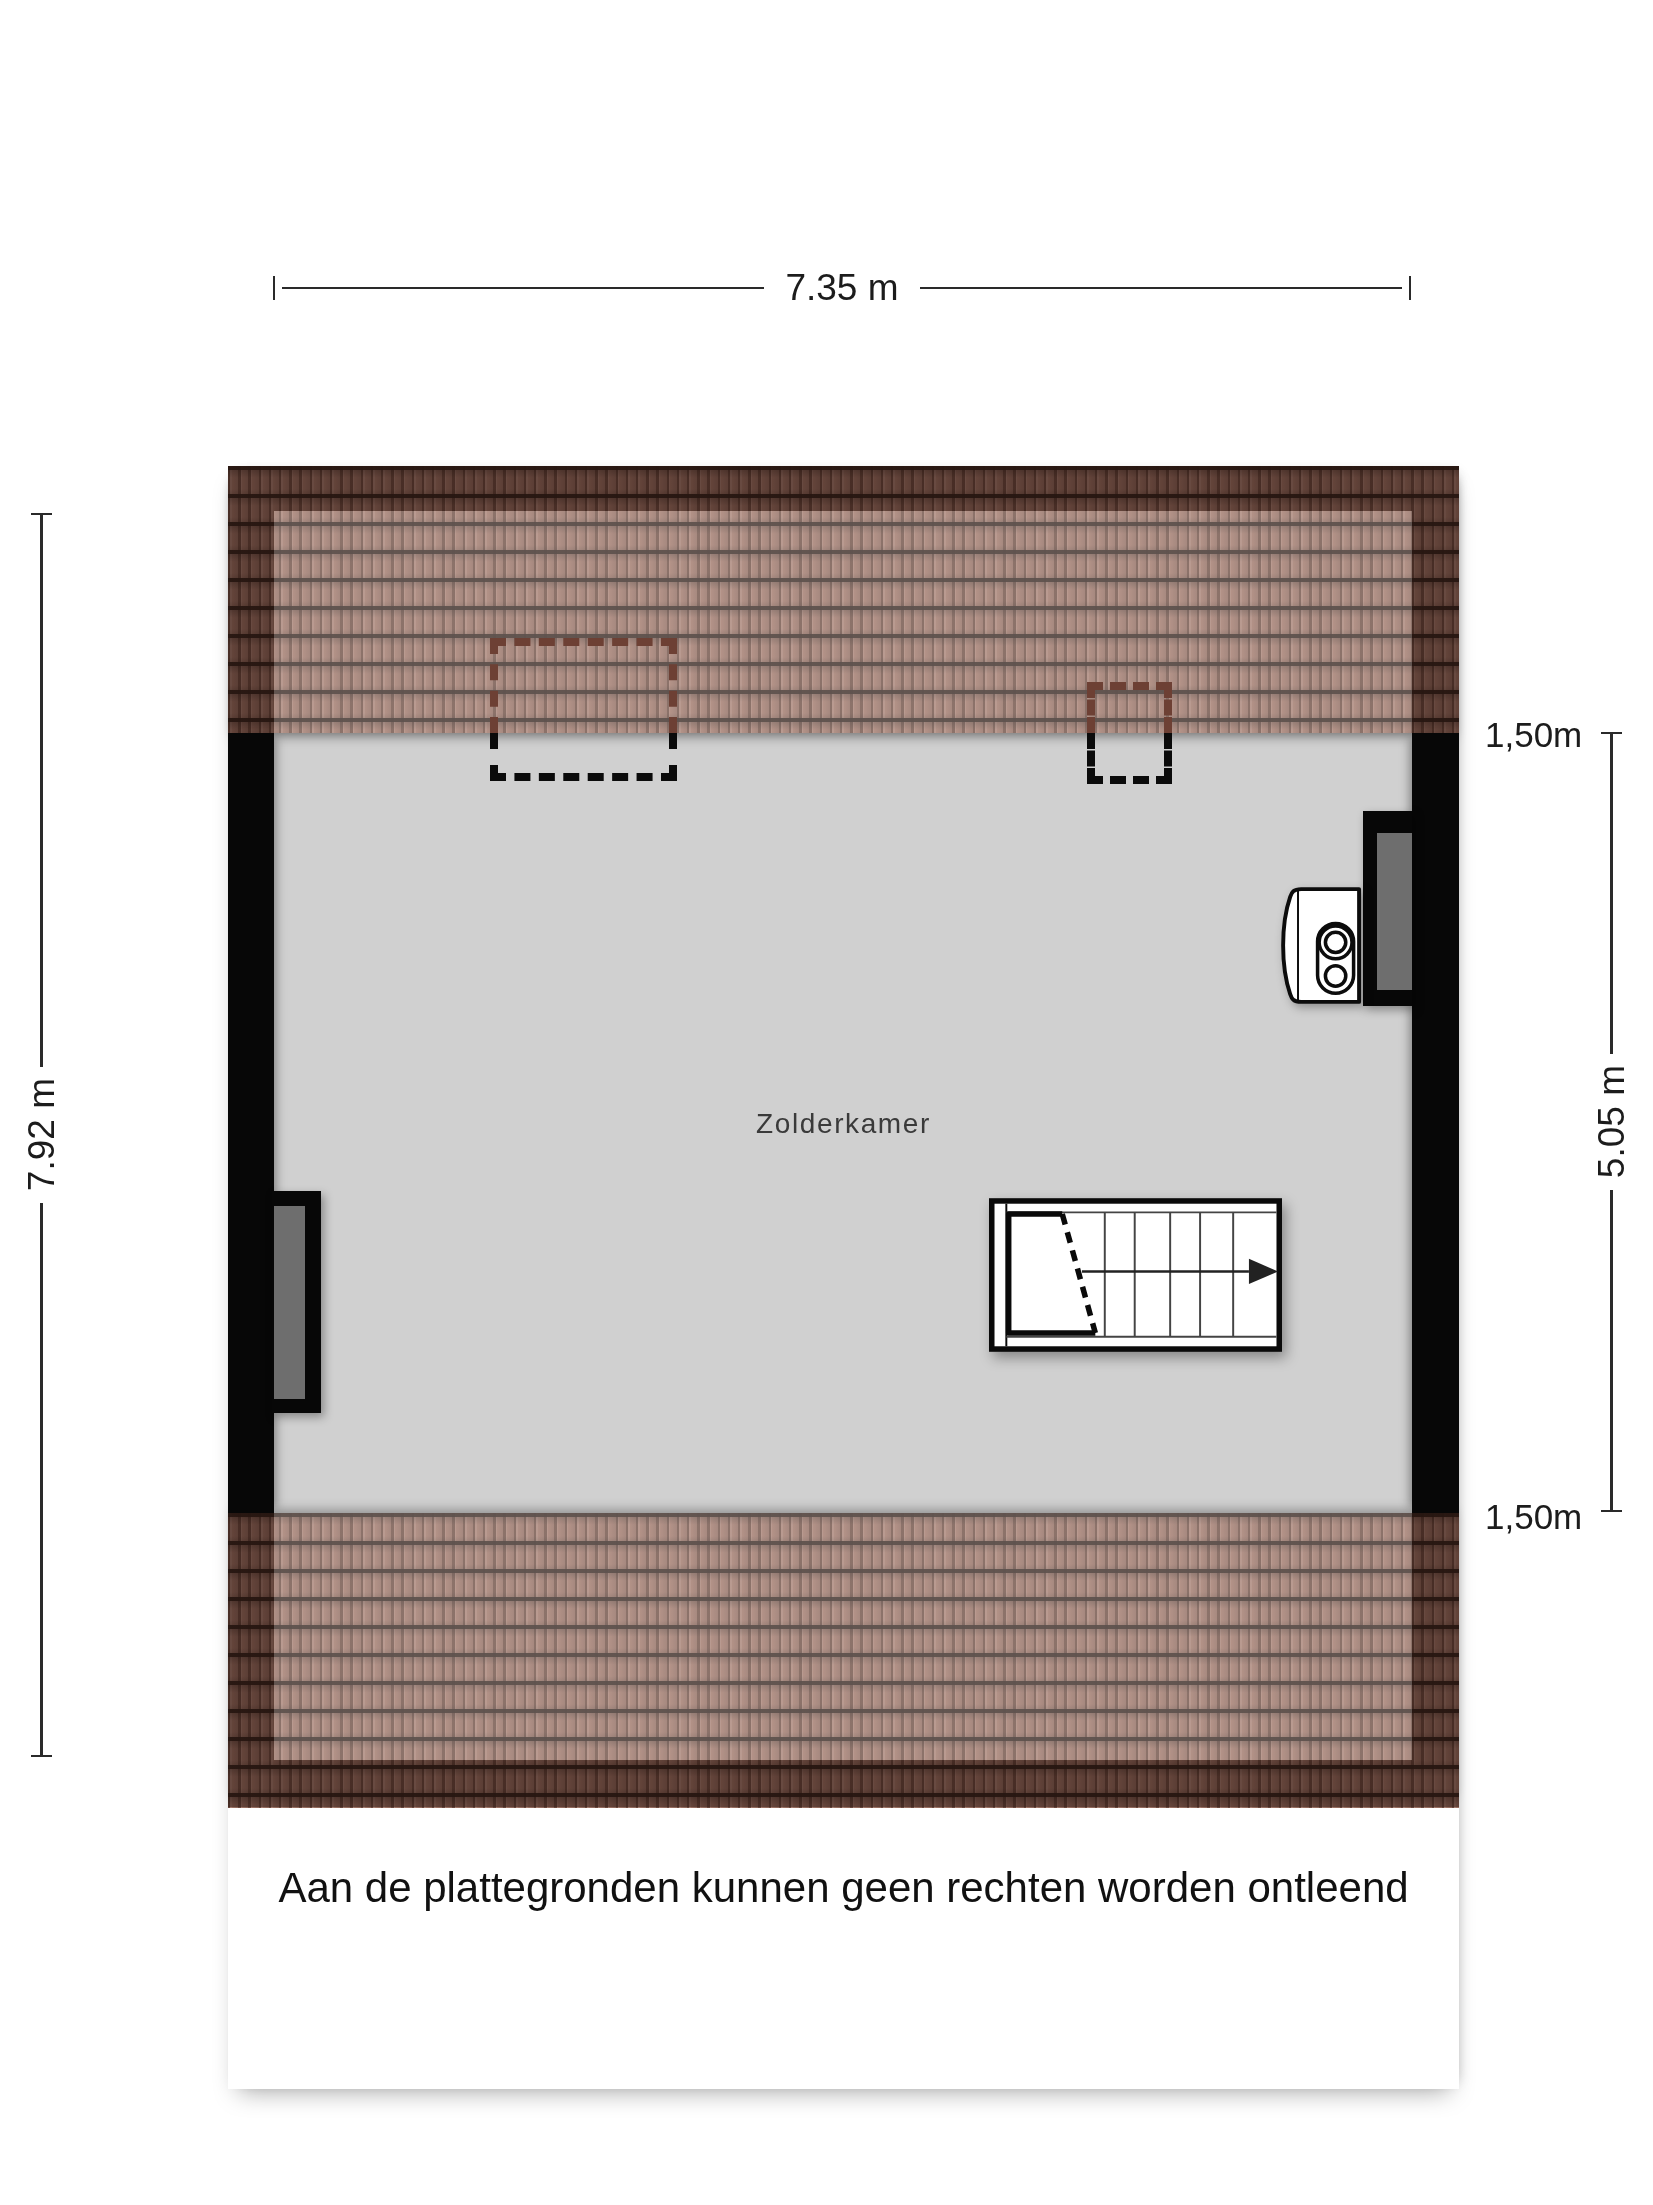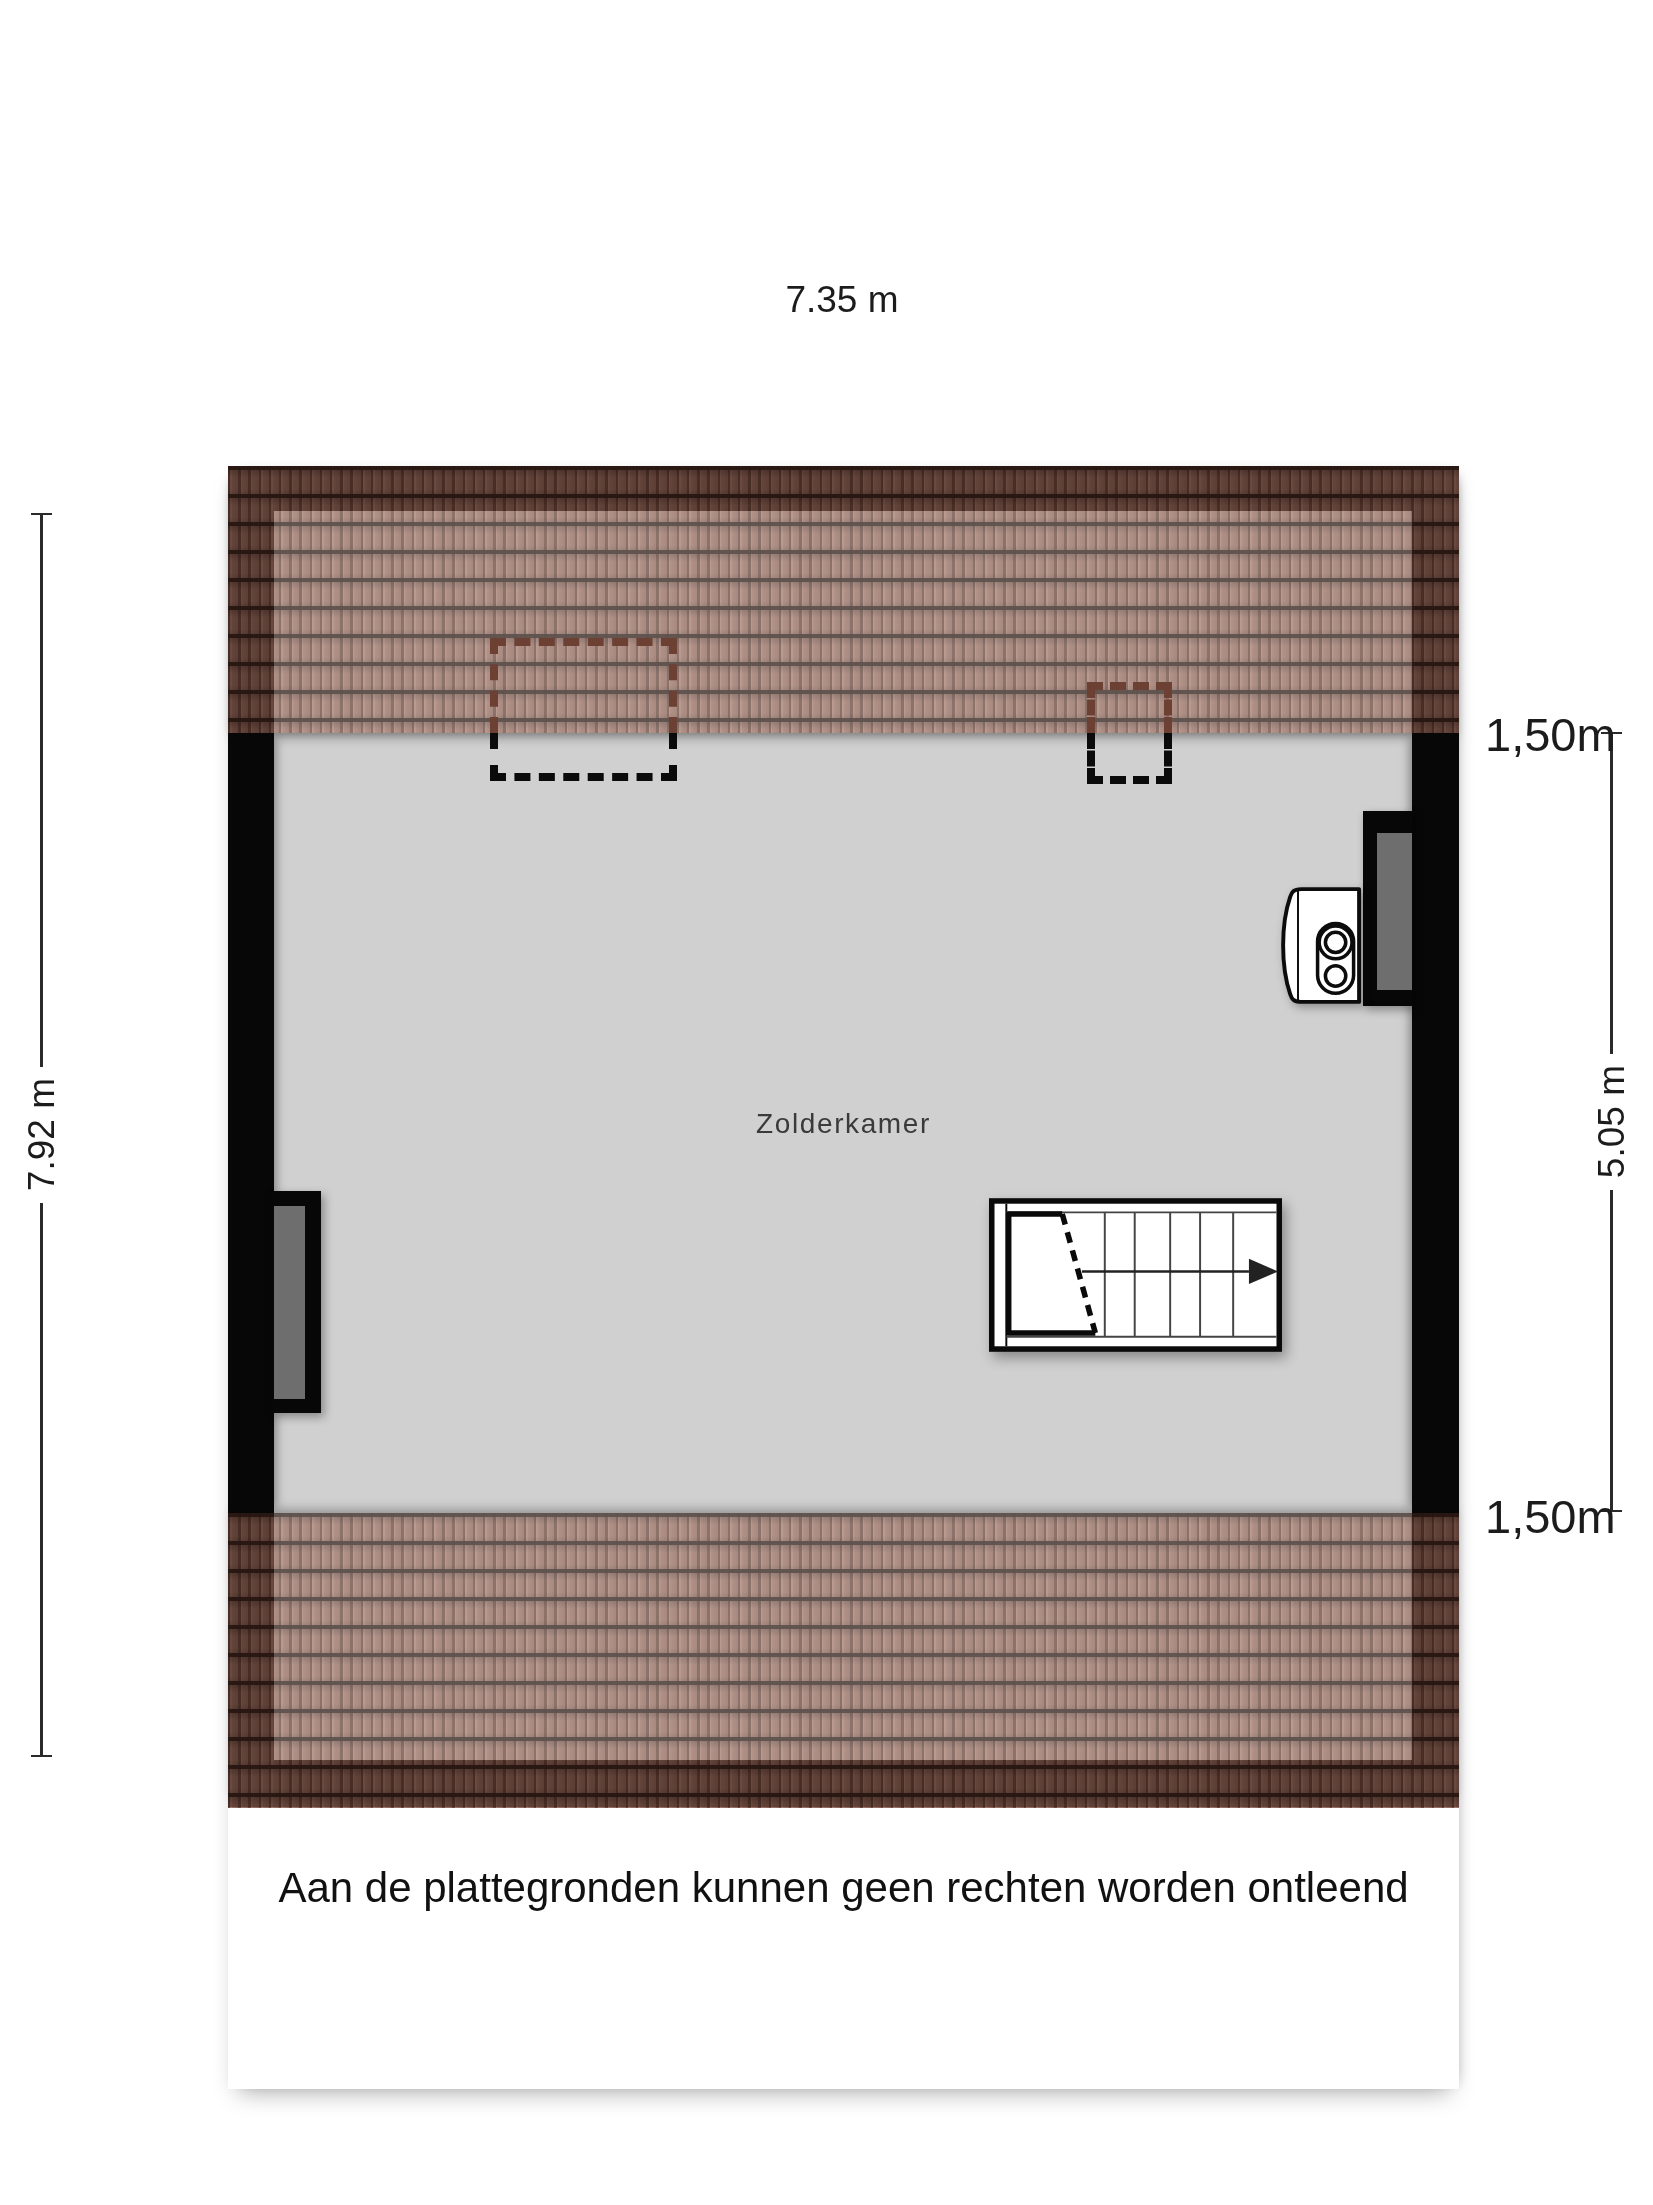--- a/index.html
+++ b/index.html
@@ -54,34 +54,34 @@
   
   .boiler{left:1052px;top:419px;width:83px;height:121px;z-index:6;filter:drop-shadow(3.2px 4.7px 4.7px rgba(0,0,0,0.3));}
   .stairs{left:761px;top:732px;width:293px;height:154px;z-index:6;filter:drop-shadow(4.7px 6.3px 6.3px rgba(0,0,0,0.35));}
   .room-label{
     left:458px;top:638px;width:315px;height:39px;z-index:6;
     display:flex;align-items:center;justify-content:center;
     font-size:28px;letter-spacing:1.6px;color:#3a3a3a;
   }
   
   .dim{position:absolute;display:flex;align-items:center;z-index:10;color:#1c1c1c;}
-  .dim-h{flex-direction:column;gap:7px;}
+  .dim-h{flex-direction:row;gap:7px;}
   .dim-v{flex-direction:column;}
   .dim .line{background:#2a2a2a;flex:1;}
   .dim-h .line{height:2.4px;}
   .dim-v .line{width:2.4px;}
   .dim-h .tick{width:2.4px;height:23.6px;background:#2a2a2a;}
   .dim-v .tick{width:20.5px;height:2.4px;background:#2a2a2a;}
   .dim-label{font-size:37px;white-space:nowrap;}
   .dim-h .dim-label{margin:0 14px;}
   .dim-v .dim-label{margin:11px 0;writing-mode:vertical-rl;transform:rotate(180deg);}
   .dim-top{left:273px;top:265px;width:1138px;height:46px;}
   .dim-left{left:21px;top:513px;width:41px;height:1244px;align-items:center;}
   .dim-right{left:1591px;top:732px;width:41px;height:780px;align-items:center;}
-  .knee-label{position:absolute;left:1485px;font-size:47px;color:#1c1c1c;line-height:39px;z-index:10;}
+  .knee-label{position:absolute;left:1485px;font-size:35px;color:#1c1c1c;line-height:39px;z-index:10;}
   .knee-top{top:715px;}
   .knee-bottom{top:1497px;}
   
   .footer{position:absolute;left:228px;top:1868px;width:1231px;text-align:center;color:#111;z-index:10;}
   .footer div{font-size:42px;line-height:39px;}
 </style>
 </head>
 <body>
 
 <div class="plan">

